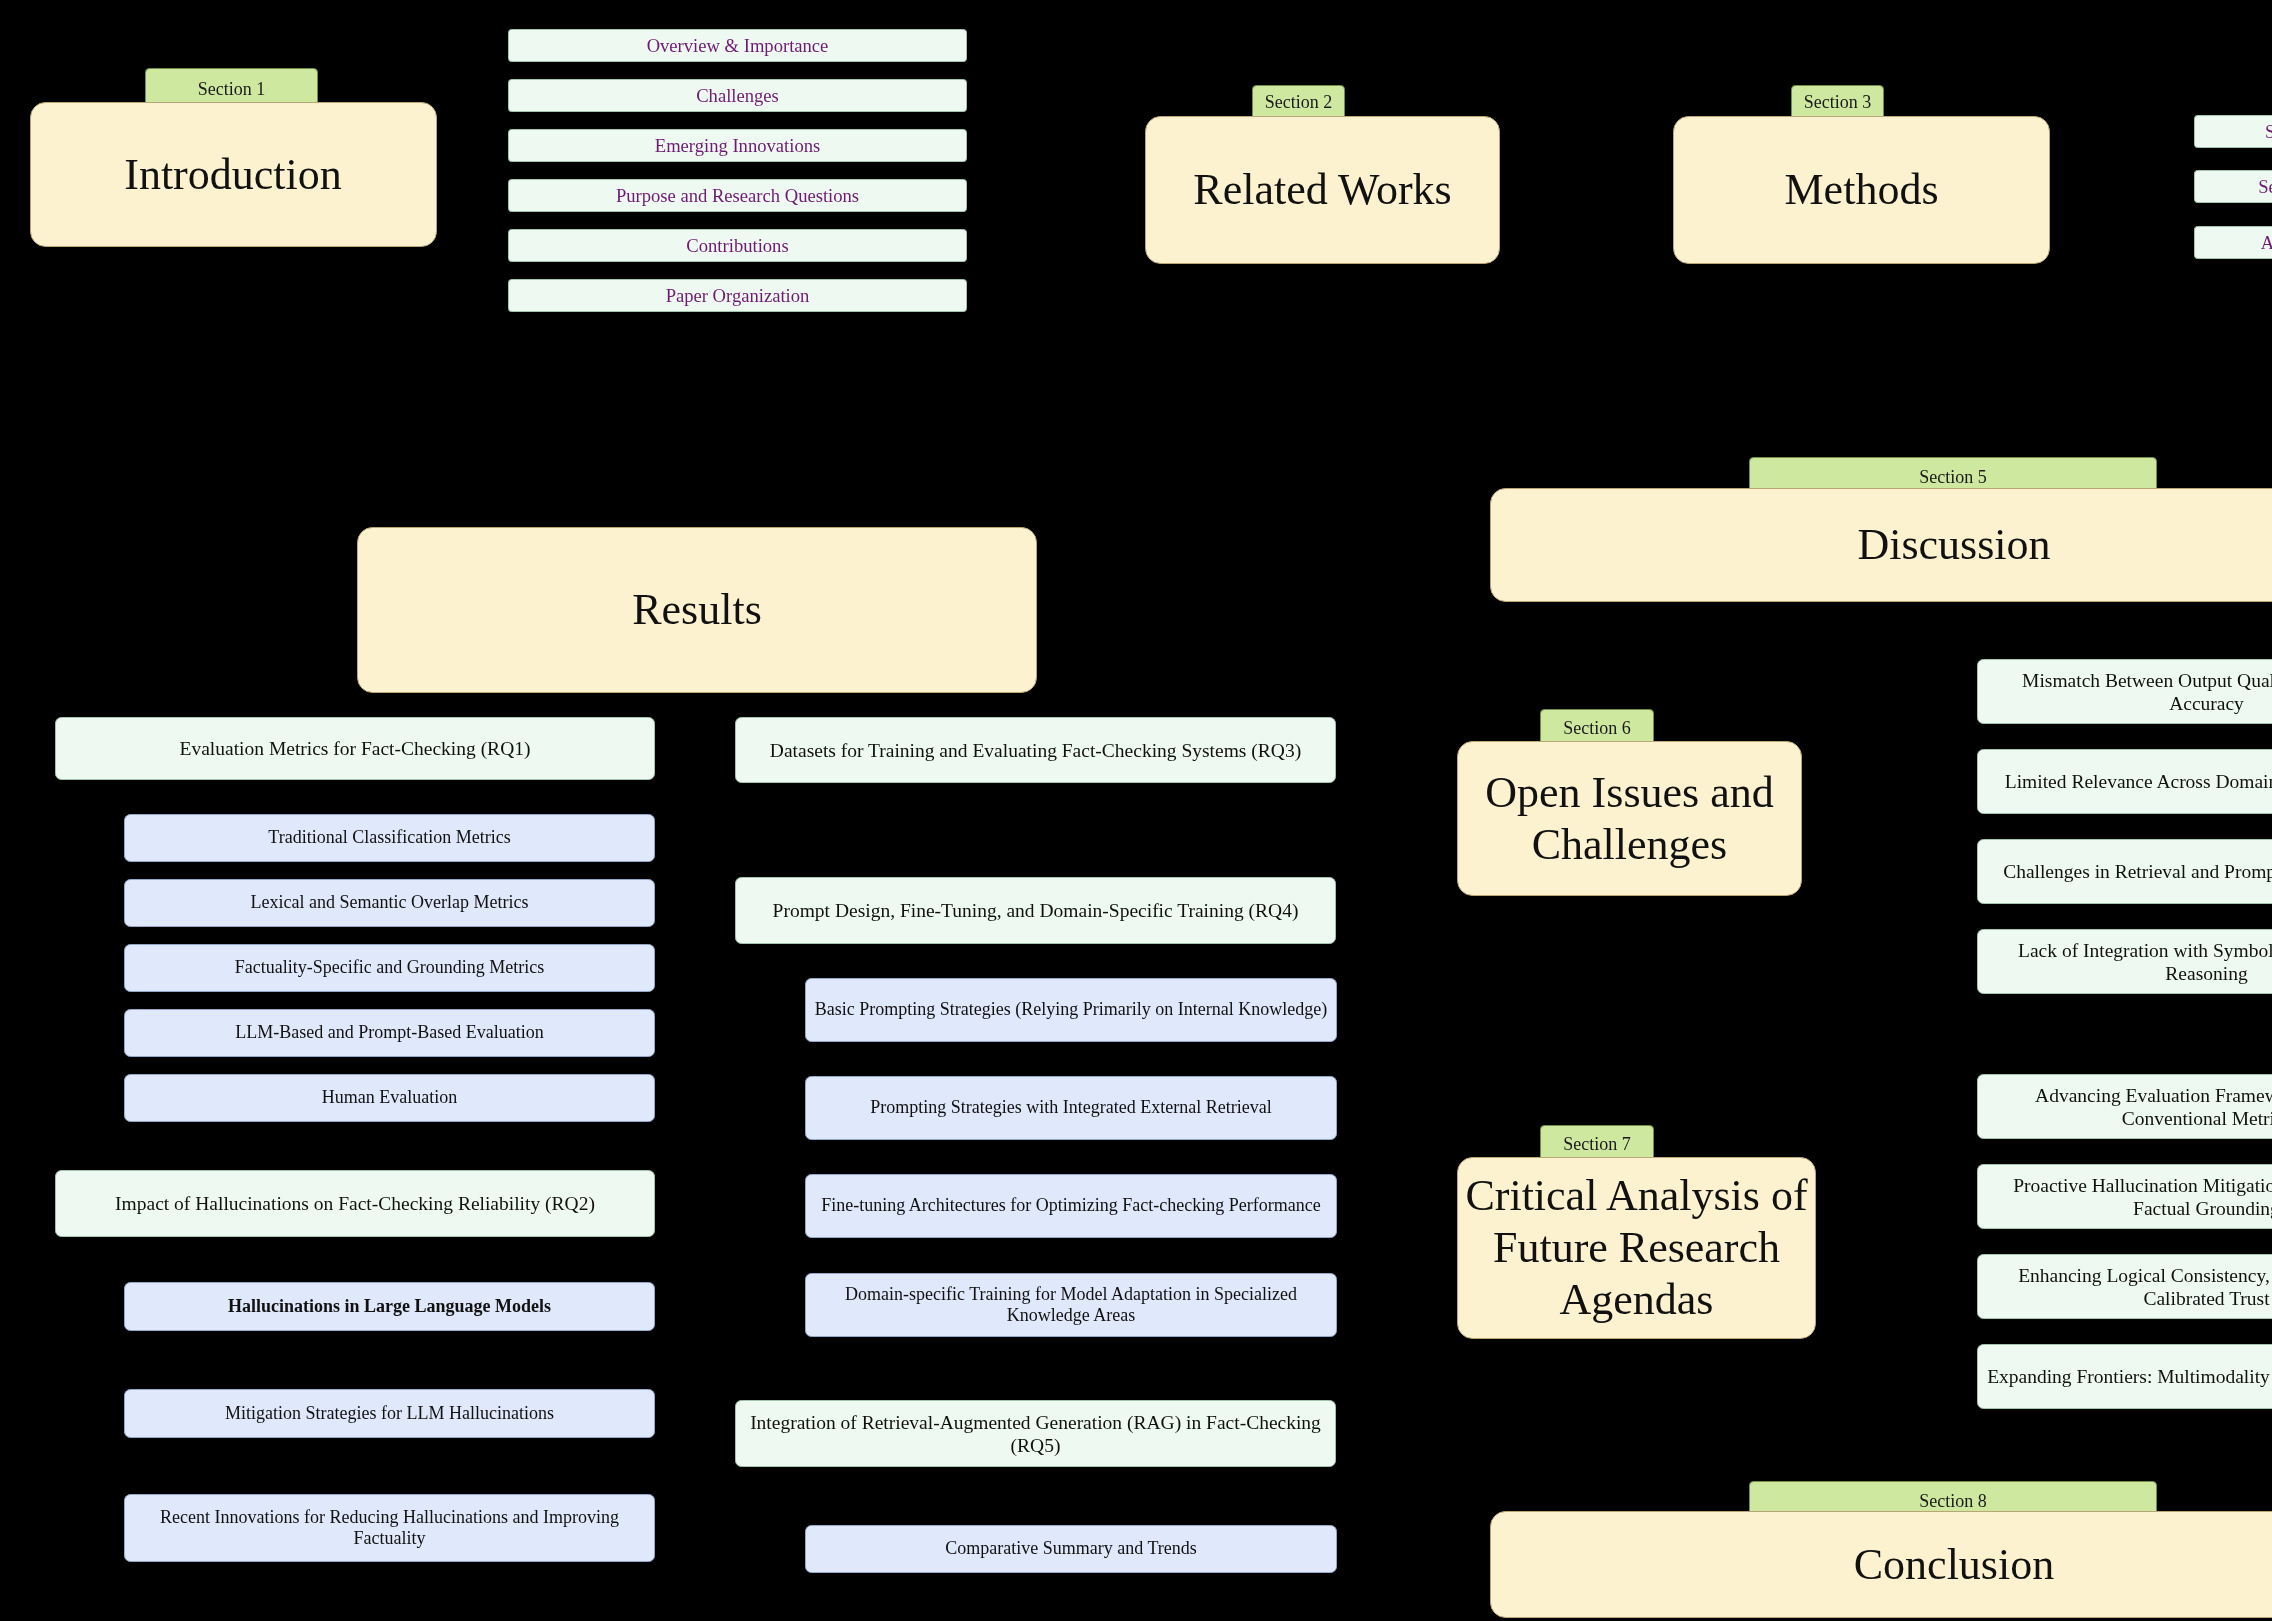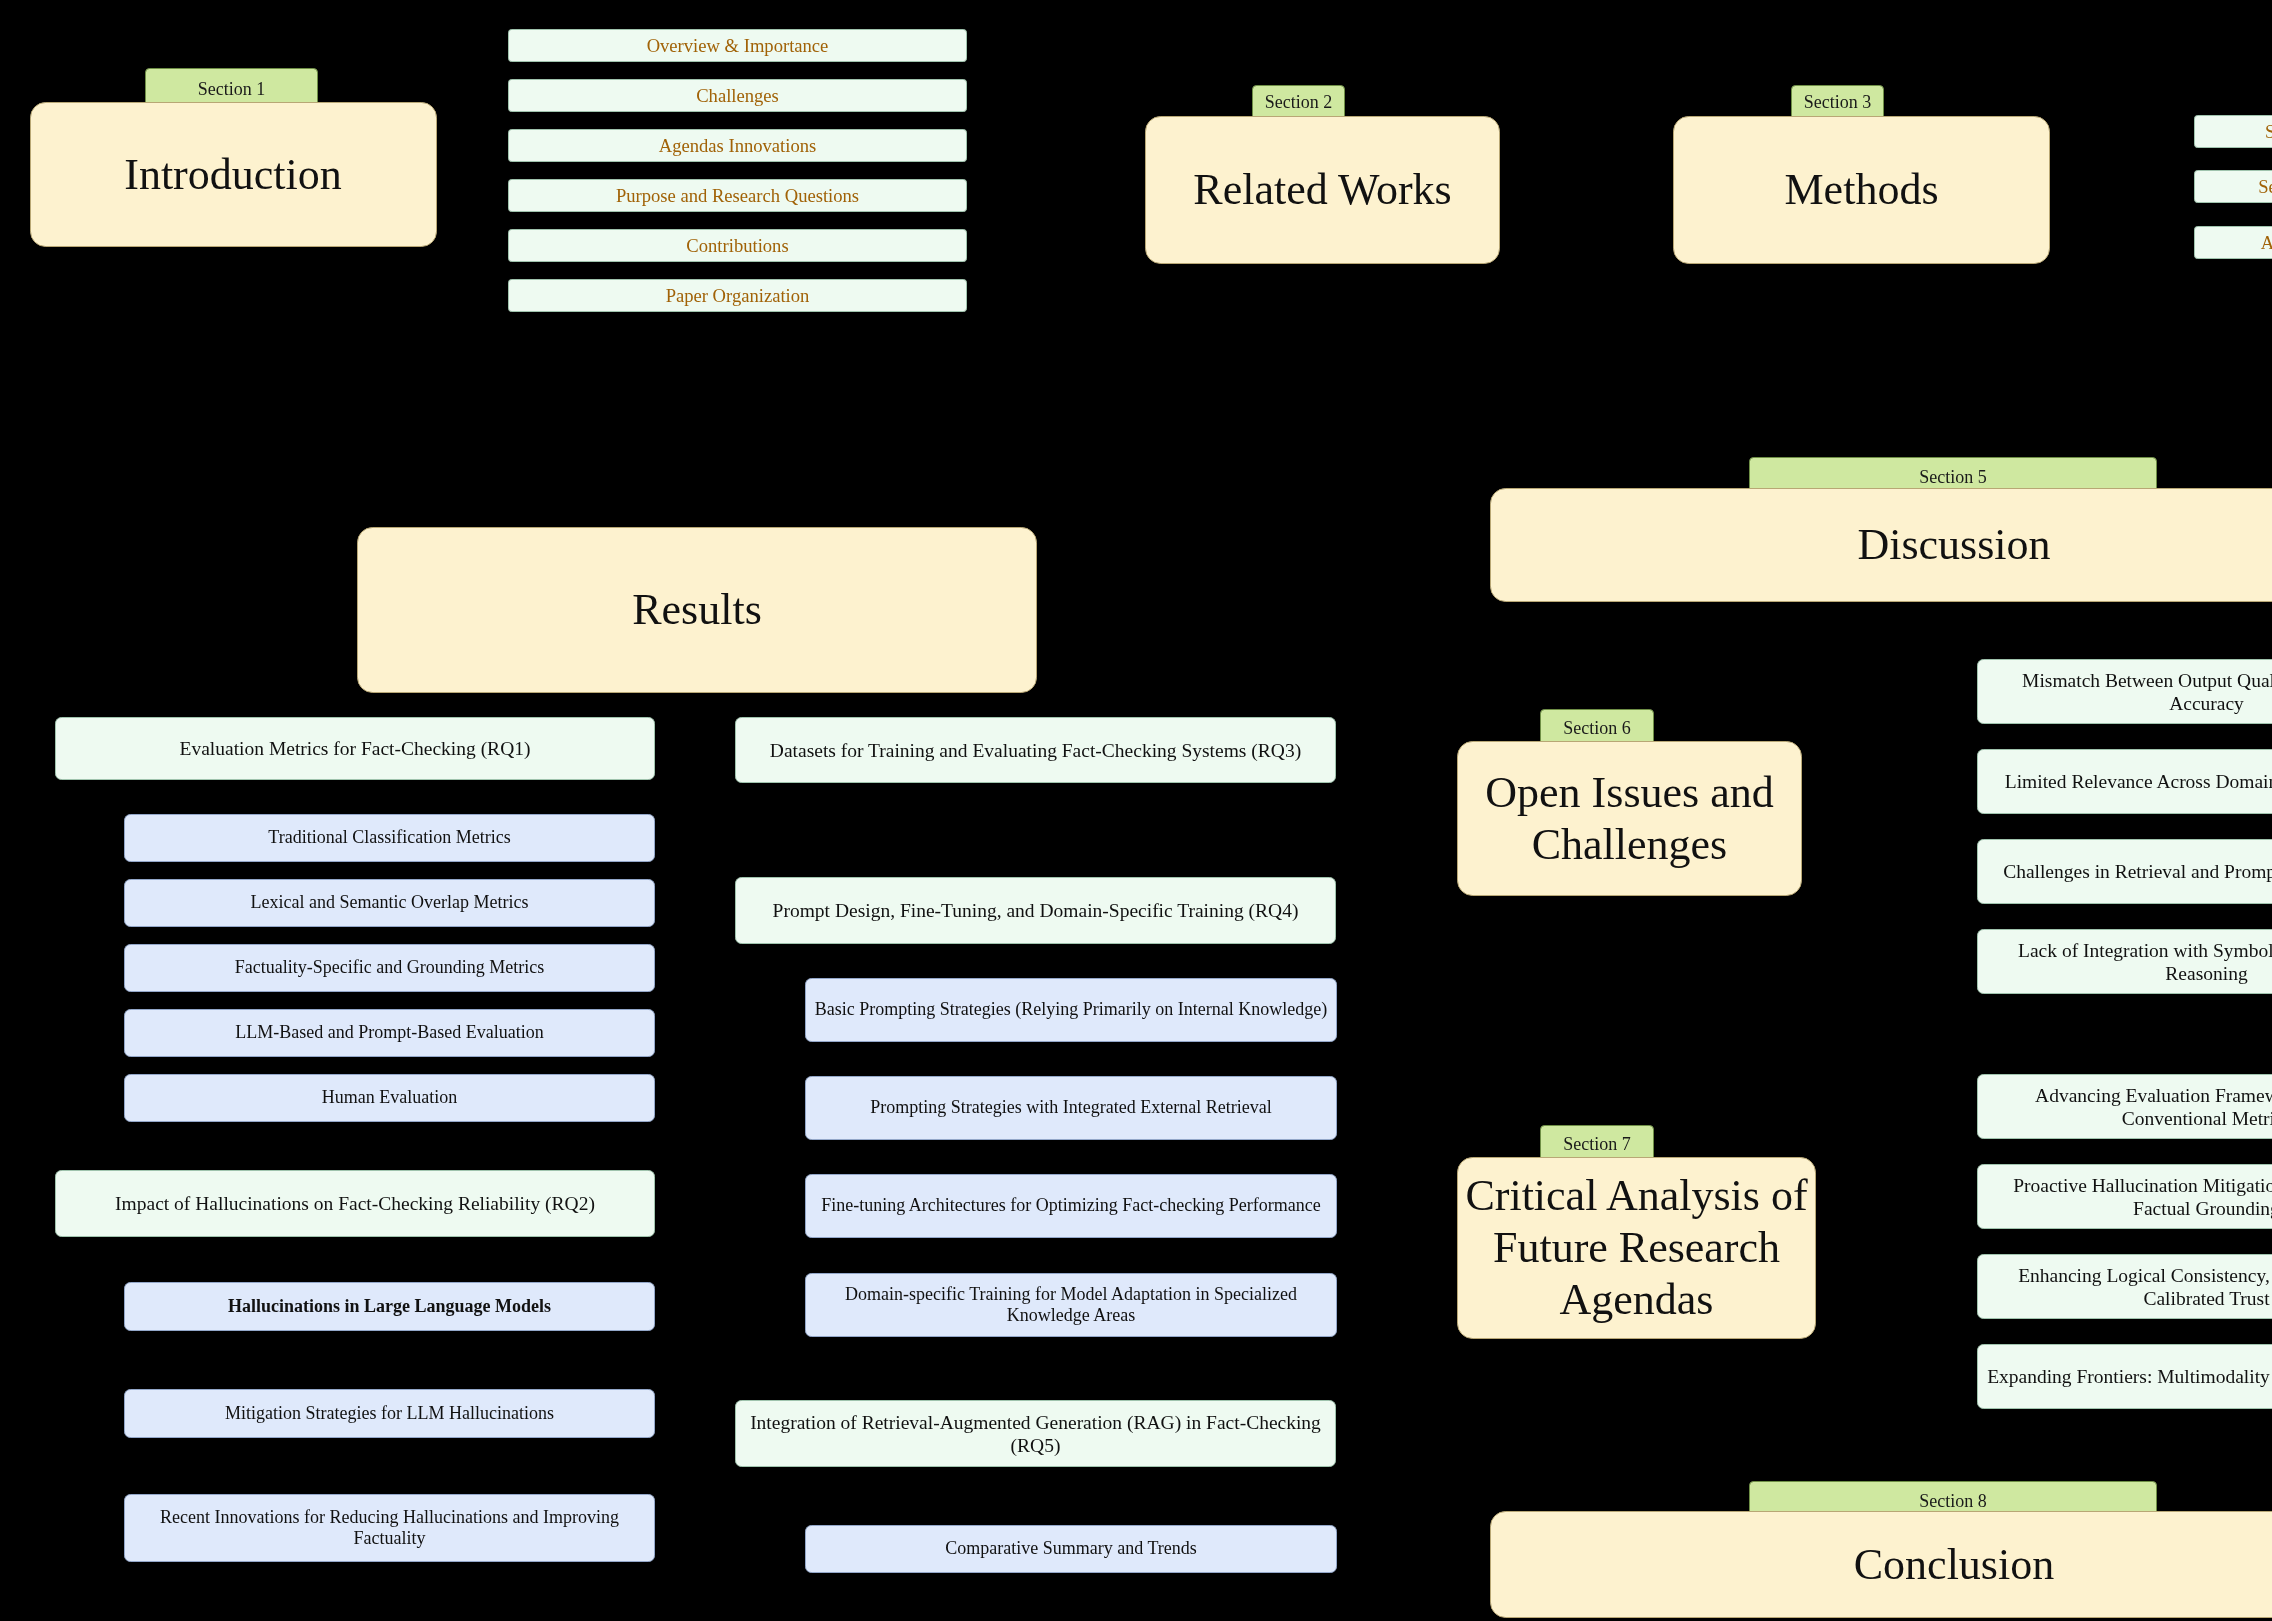--- a/index.html
+++ b/index.html
@@ -62,35 +62,35 @@
     border-radius: 6.4px;
     font-size: 18px;
     color: #111111;
   }
   
   .flat {
     background: #eefaf1;
     border: 0.9px solid #9fc3ad;
     border-radius: 3.6px;
     font-size: 18.6px;
-    color: #a16207;
+    color: #701a75;
     padding: 0.9px 4.5px;
   }
 </style>
 </head>
 <body>
 
 <div id="canvas">
 
   <div class="node tag" style="left:145px; top:68px; width:173px; height:43px;">Section 1</div>
   <div class="node section-box" style="left:29.5px; top:102px; width:407px; height:145px;">Introduction</div>
 
   <div class="node flat" style="left:508px; top:29px; width:459px; height:33px;">Overview &amp; Importance</div>
   <div class="node flat" style="left:508px; top:79px; width:459px; height:33px;">Challenges</div>
-  <div class="node flat" style="left:508px; top:129px; width:459px; height:33px;">Agendas Innovations</div>
+  <div class="node flat" style="left:508px; top:129px; width:459px; height:33px;">Emerging Innovations</div>
   <div class="node flat" style="left:508px; top:179px; width:459px; height:33px;">Purpose and Research Questions</div>
   <div class="node flat" style="left:508px; top:229px; width:459px; height:33px;">Contributions</div>
   <div class="node flat" style="left:508px; top:279px; width:459px; height:33px;">Paper Organization</div>
 
   <div class="node tag" style="left:1252px; top:85px; width:93px; height:35px;">Section 2</div>
   <div class="node section-box" style="left:1145px; top:116px; width:355px; height:148px;">Related Works</div>
 
   <div class="node tag" style="left:1791px; top:85px; width:93px; height:35px;">Section 3</div>
   <div class="node section-box" style="left:1673px; top:116px; width:377px; height:148px;">Methods</div>
 

